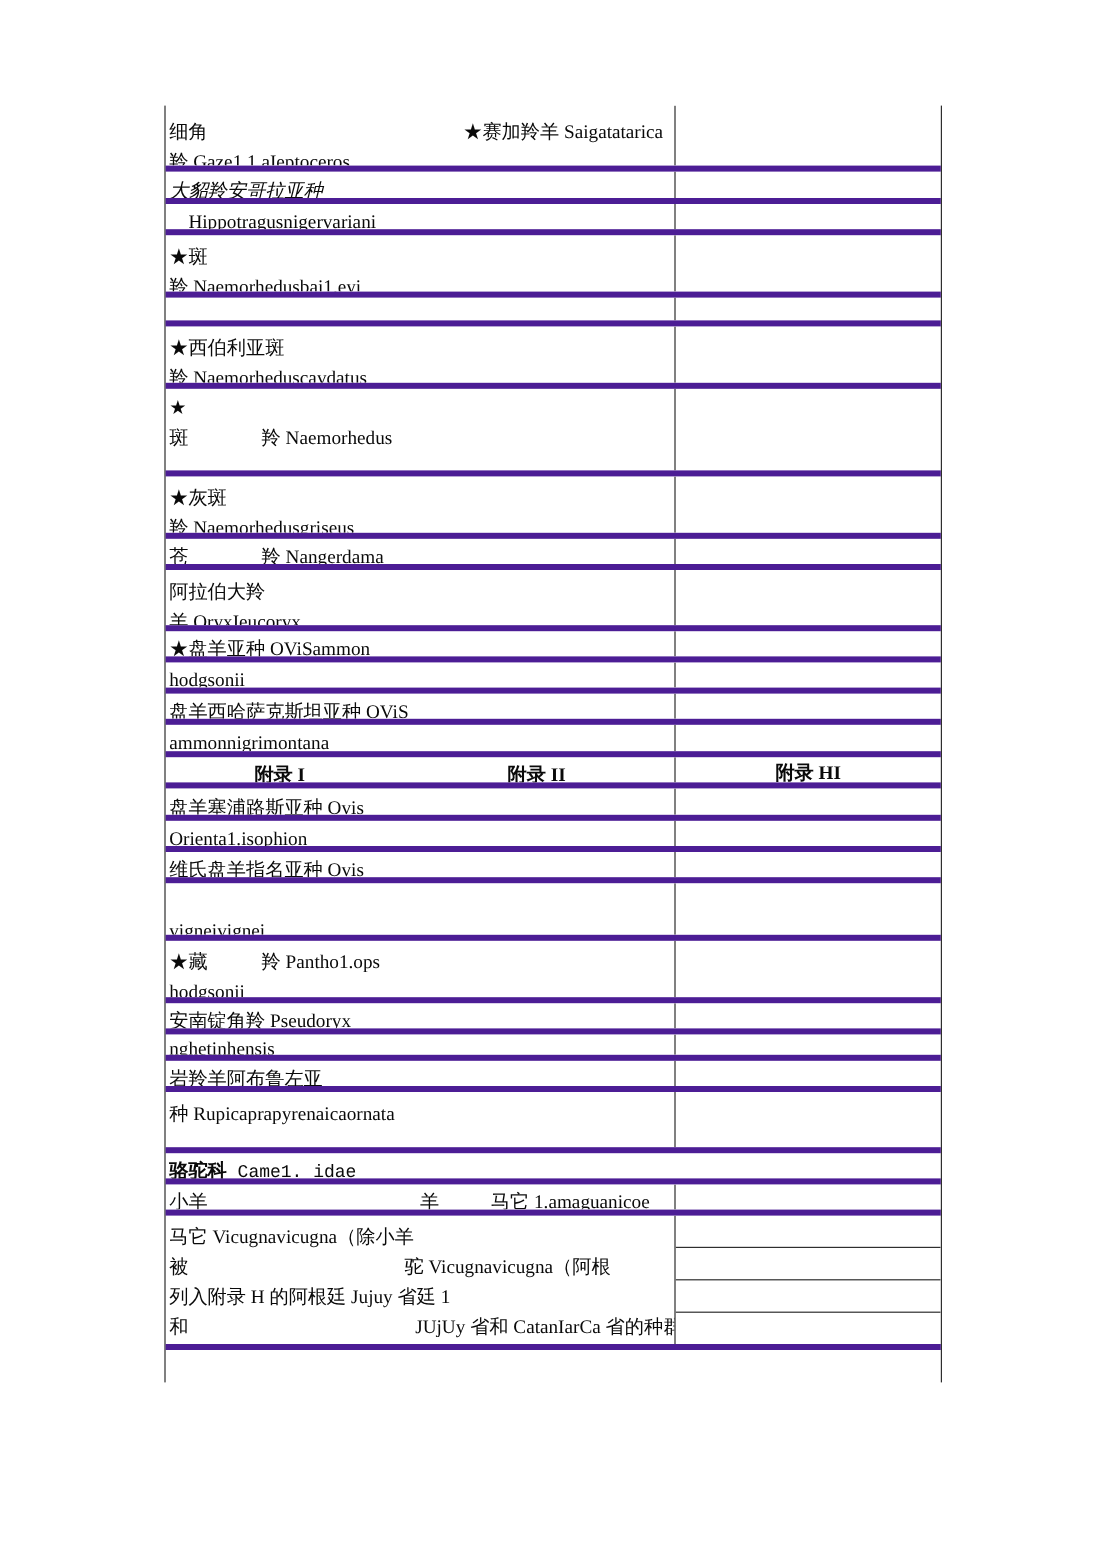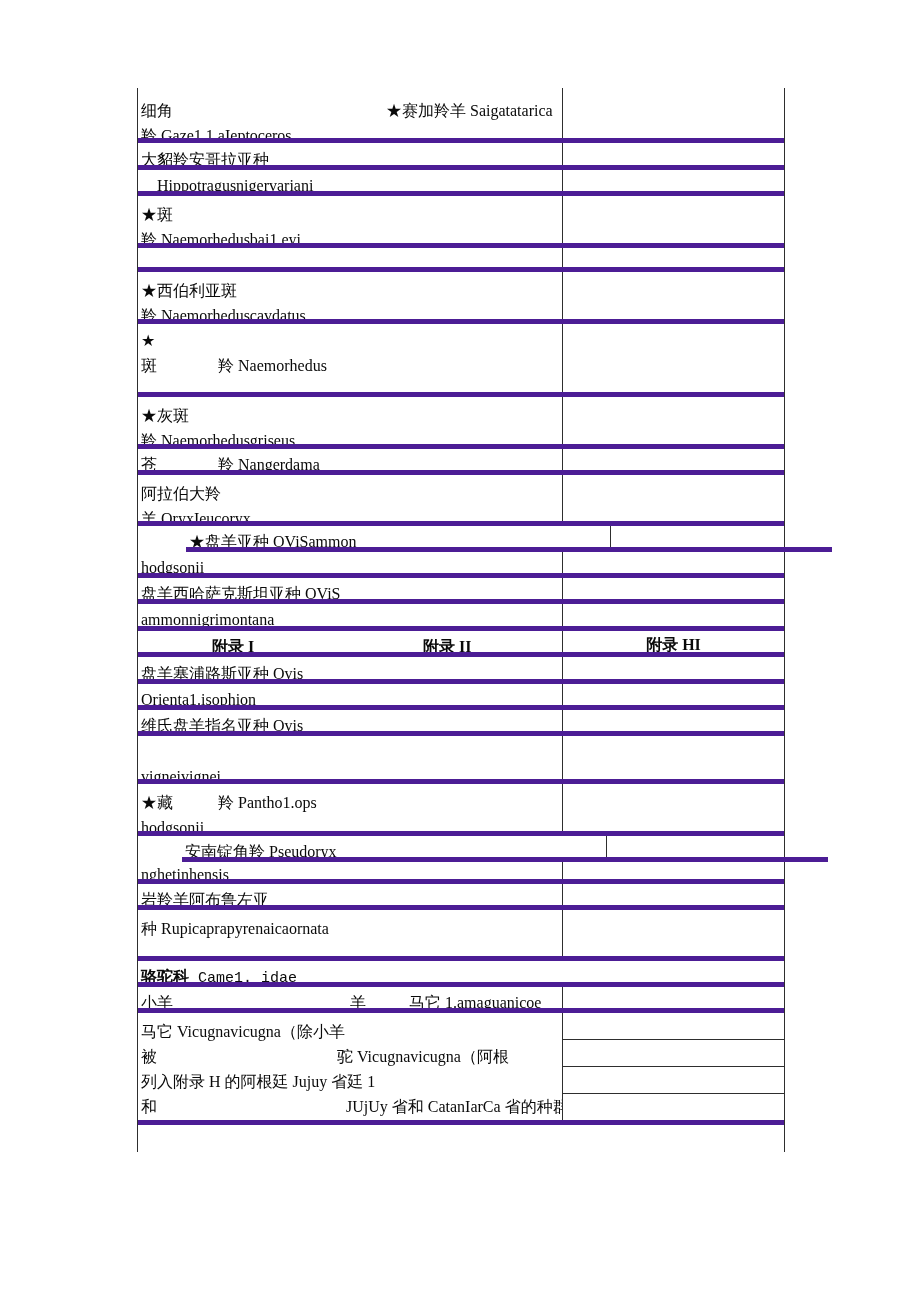--- a/index.html
+++ b/index.html
@@ -40,21 +40,21 @@
 
 <div class="page">
   <div class="table">
       <div class="row" style="height: 55px;">
         <div class="cell left">
           <div class="line" style="top: 10px;"><span class="seg">细角</span><span class="seg abs" style="left: 208px; margin-left: 40px;">★赛加羚羊 Saigatatarica</span></div>
           <div class="line" style="top: 35px;"><span class="seg">羚 Gaze1.1.aIeptoceros</span></div>
         </div>
         <div class="cell right"></div>
       </div>
-      <div class="row" style="height: 27px;">
+      <div class="row" style="height: 27px; font-style: italic;">
         <div class="cell left">
           <div class="line" style="top: 4px;"><span class="seg">大貂羚安哥拉亚种</span></div>
         </div>
         <div class="cell right"></div>
       </div>
       <div class="row" style="height: 26px;">
         <div class="cell left">
           <div class="line" style="top: 3px; margin-left: 16px;"><span class="seg">Hippotragusnigervariani</span></div>
         </div>
         <div class="cell right"></div>
@@ -97,21 +97,21 @@
         </div>
         <div class="cell right"></div>
       </div>
       <div class="row" style="height: 51px;">
         <div class="cell left">
           <div class="line" style="top: 6px;"><span class="seg">阿拉伯大羚</span></div>
           <div class="line" style="top: 31px;"><span class="seg">羊 OryxIeucoryx</span></div>
         </div>
         <div class="cell right"></div>
       </div>
-      <div class="row" style="height: 26px; margin-left: 48px;">
+      <div class="row" style="height: 26px;">
         <div class="cell left">
           <div class="line" style="top: 3px;"><span class="seg">★盘羊亚种 OViSammon</span></div>
         </div>
         <div class="cell right"></div>
       </div>
       <div class="row" style="height: 26px;">
         <div class="cell left">
           <div class="line" style="top: 3px;"><span class="seg">hodgsonii</span></div>
         </div>
         <div class="cell right"></div>
@@ -159,21 +159,21 @@
         </div>
         <div class="cell right"></div>
       </div>
       <div class="row" style="height: 52px;">
         <div class="cell left">
           <div class="line" style="top: 6px;"><span class="seg">★藏</span><span class="seg abs" style="left: 80px;">羚 Pantho1.ops</span></div>
           <div class="line" style="top: 31px;"><span class="seg">hodgsonii</span></div>
         </div>
         <div class="cell right"></div>
       </div>
-      <div class="row" style="height: 26px; margin-left: 44px;">
+      <div class="row" style="height: 26px;">
         <div class="cell left">
           <div class="line" style="top: 3px;"><span class="seg">安南锭角羚 Pseudoryx</span></div>
         </div>
         <div class="cell right"></div>
       </div>
       <div class="row" style="height: 22px;">
         <div class="cell left">
           <div class="line" style="top: 0px;"><span class="seg">nghetinhensis</span></div>
         </div>
         <div class="cell right"></div>

